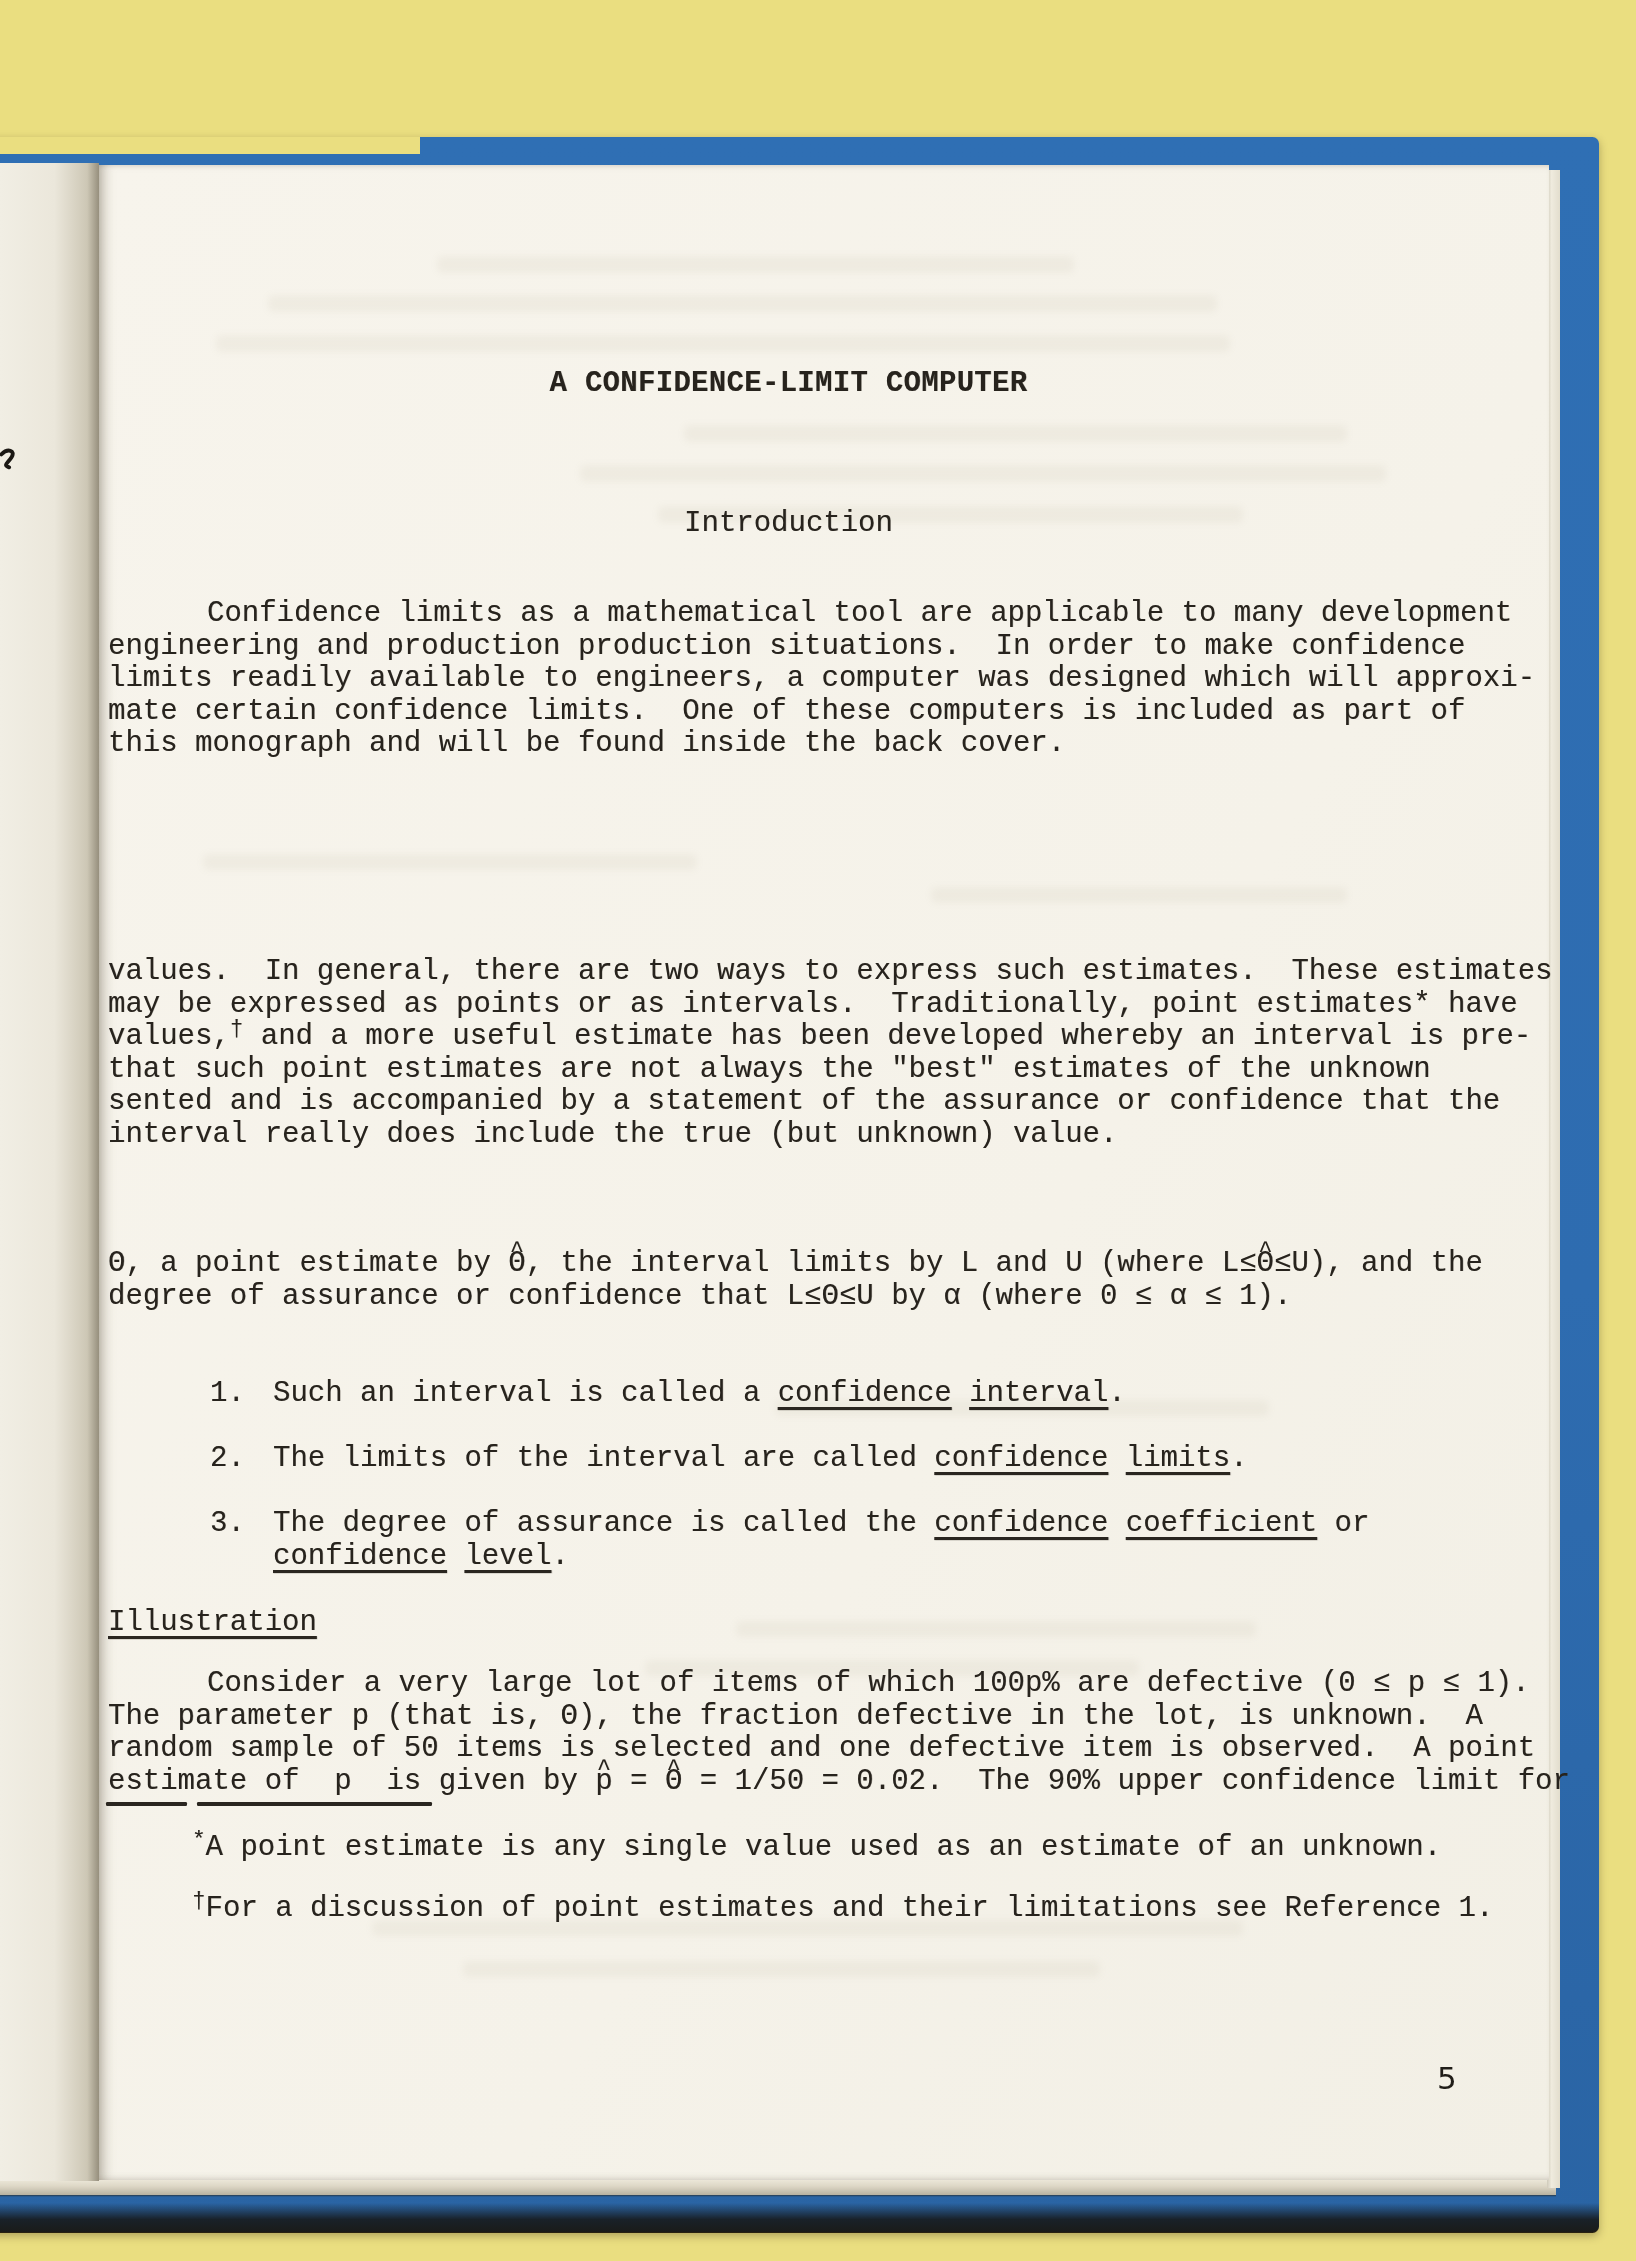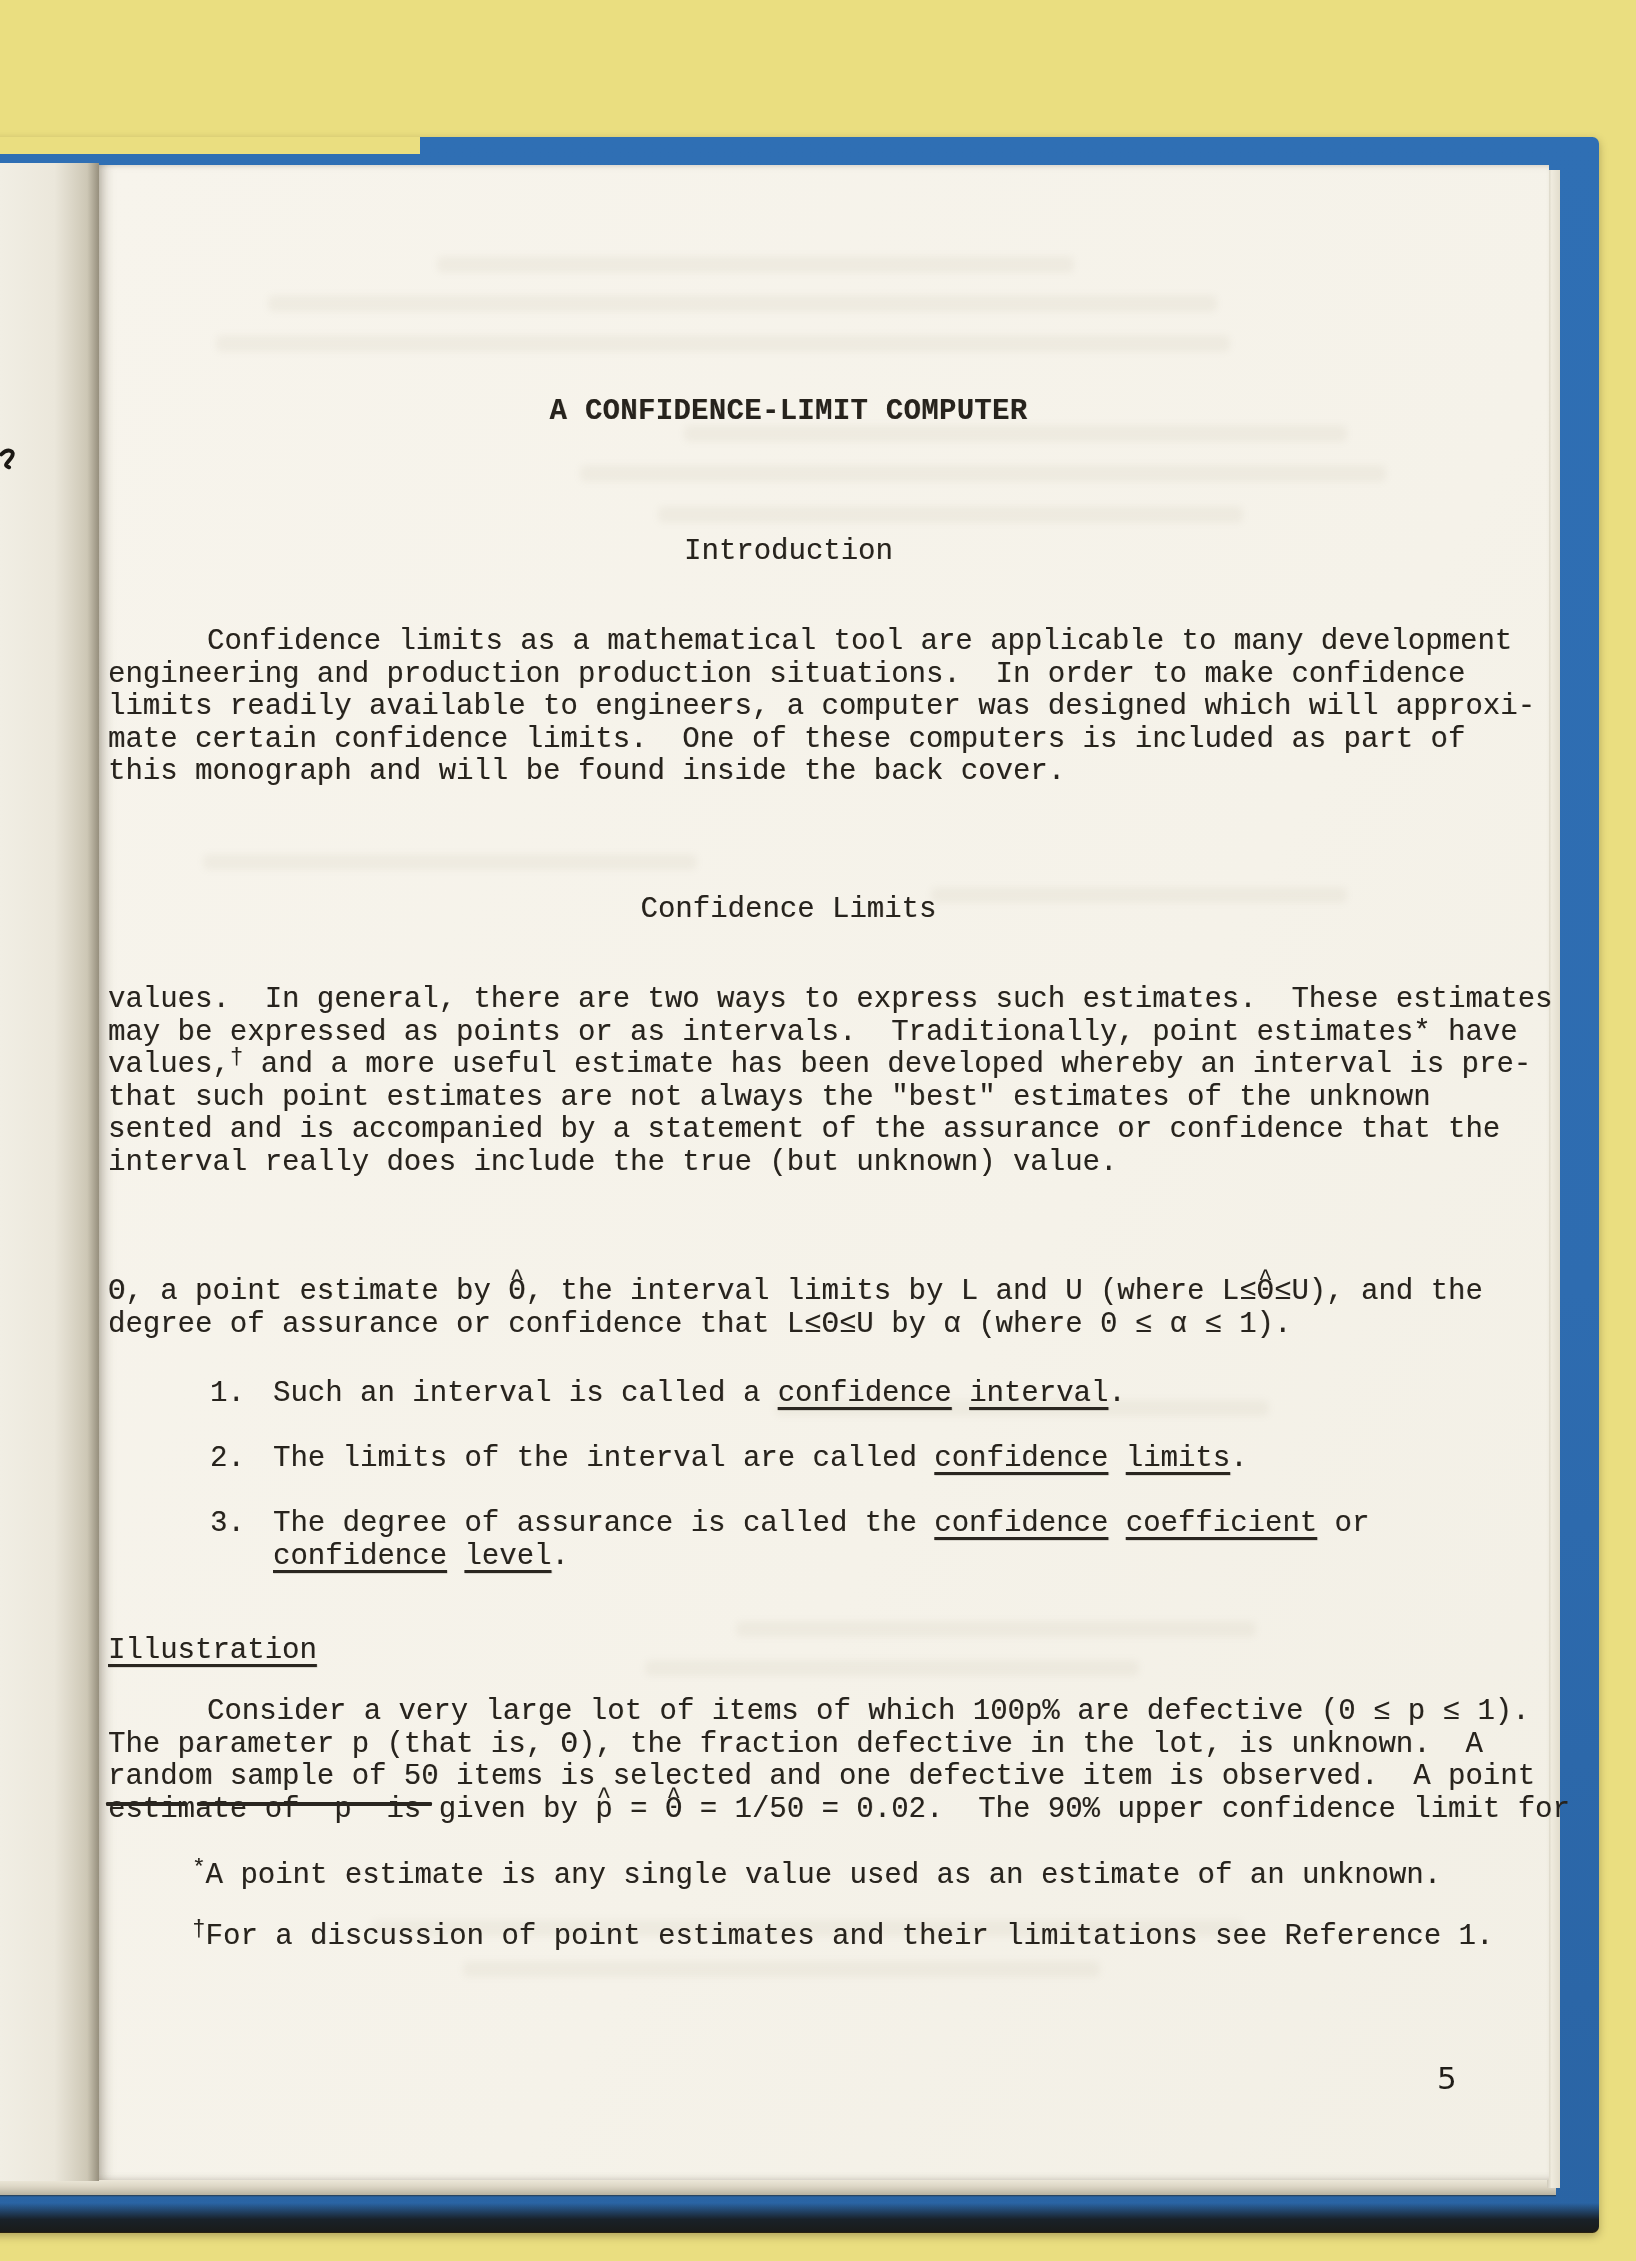--- a/index.html
+++ b/index.html
@@ -37,21 +37,21 @@
     position:absolute;left:0;top:163px;width:99px;height:2018px;
     background:linear-gradient(90deg,#f1eee4 0%,#ebe7db 55%,#cdc7b5 88%,#968f7d 100%);
   }
   
   .page{
     position:absolute;left:99px;top:165px;width:1450px;height:2015px;
     background:linear-gradient(120deg,#f7f4ec 0%,#f5f2e9 60%,#f2efe5 100%);
     box-shadow:inset 10.4px 0 13px -7.8px rgba(105,96,78,.55), inset 0 -5.2px 7.8px -5.2px rgba(120,110,92,.3), inset 0 3.9px 5.2px -3.9px rgba(120,110,92,.25);
   }
   
-  .tblock{position:absolute;color:#27231d;font-size:29px;margin-top:28px;}
+  .tblock{position:absolute;color:#27231d;font-size:29px;}
   .ln{height:32.5px;line-height:32.5px;white-space:pre;
       text-shadow:0.4px 0.4px 0 rgba(43,38,30,.35);}
   .indent{padding-left:99px;}
   .centered{text-align:center;}
   .heading{white-space:pre;text-shadow:0.4px 0.4px 0 rgba(43,38,30,.35);}
   .title{font-weight:700;letter-spacing:0.3px;}
   .u{text-decoration:underline;text-decoration-thickness:2.6px;text-underline-offset:5.9px;text-decoration-color:#2a2620;text-align:right;}
   .sup{font-size:.78em;position:relative;top:-.42em;}
   .hat{position:relative;display:inline-block;}
   .hat-mark{position:absolute;left:50%;transform:translateX(-50%);top:-.54em;font-size:.82em;}
@@ -101,21 +101,20 @@
   <div class="tblock centered heading" style="left:108px;top:507px;width:1361px">Introduction</div>
 
   <div class="tblock" style="left:108px;top:598px;width:1443px">
     <div class="ln indent">Confidence limits as a mathematical tool are applicable to many development</div>
     <div class="ln">engineering and production production situations.  In order to make confidence</div>
     <div class="ln">limits readily available to engineers, a computer was designed which will approxi-</div>
     <div class="ln">mate certain confidence limits.  One of these computers is included as part of</div>
     <div class="ln">this monograph and will be found inside the back cover.</div>
   </div>
 
-  <div class="tblock centered heading" style="left:108px;top:865px;width:1361px">Confidence Limits</div>
 
   <div class="tblock" style="left:108px;top:956px;width:1443px">
     <div class="ln">values.  In general, there are two ways to express such estimates.  These estimates</div>
     <div class="ln">may be expressed as points or as intervals.  Traditionally, point estimates* have</div>
     <div class="ln"><span>values,</span><span class="sup">†</span><span> and a more useful estimate has been developed whereby an interval is pre-</span></div>
     <div class="ln">that such point estimates are not always the "best" estimates of the unknown</div>
     <div class="ln">sented and is accompanied by a statement of the assurance or confidence that the</div>
     <div class="ln">interval really does include the true (but unknown) value.</div>
   </div>
 

